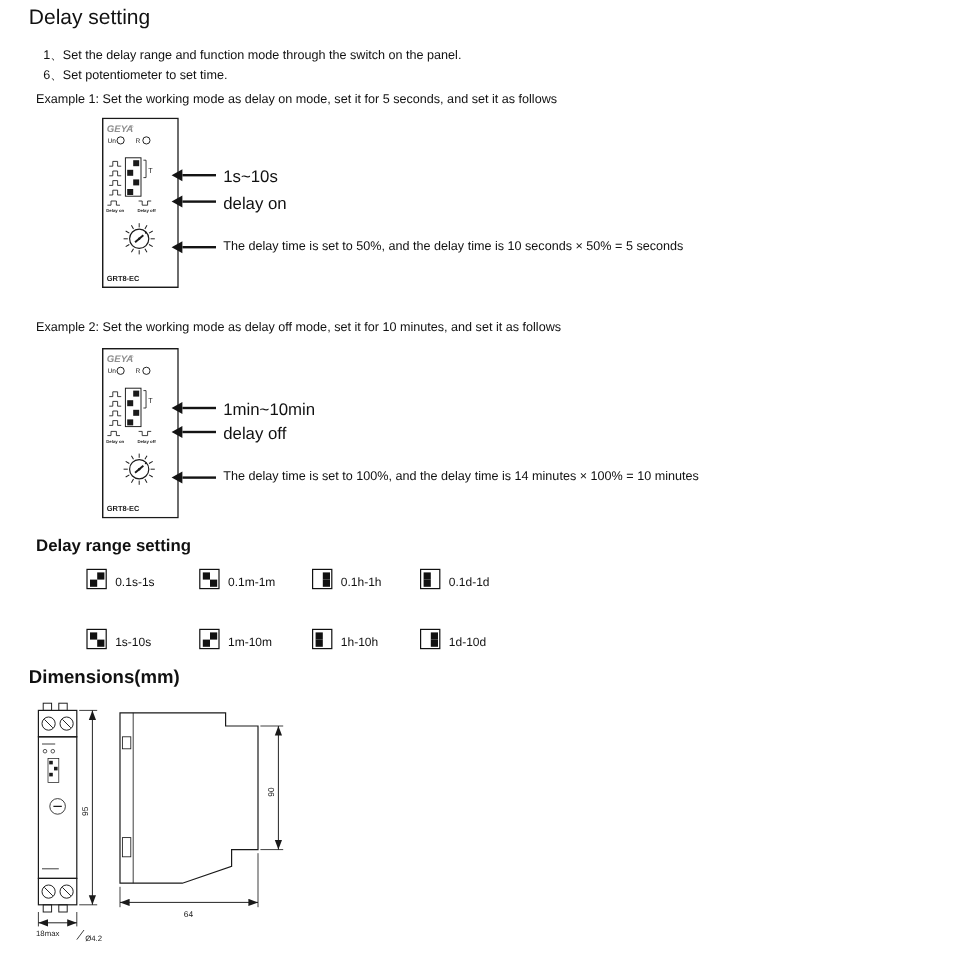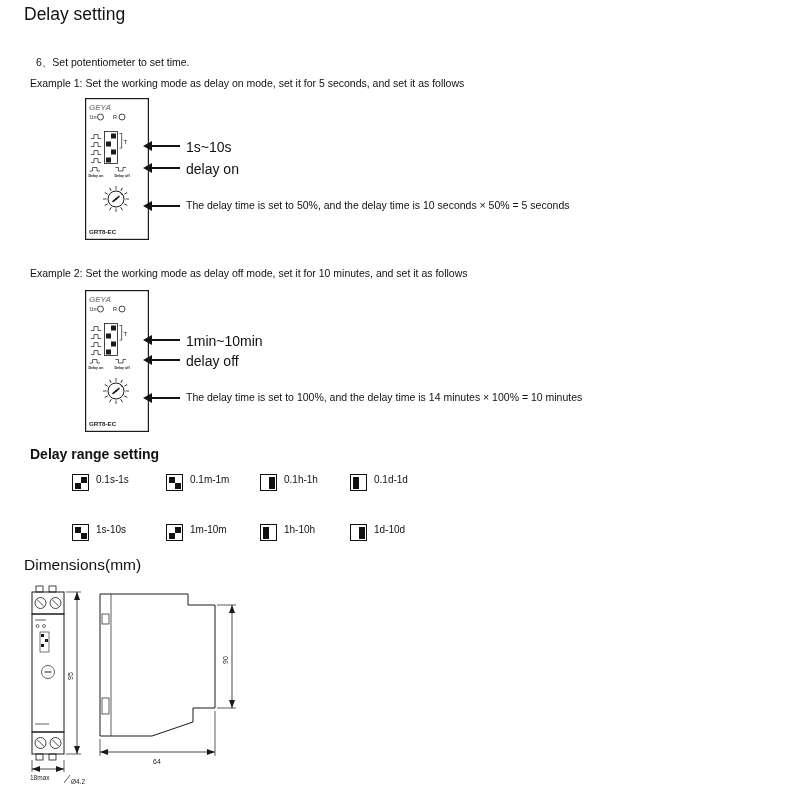--- a/index.html
+++ b/index.html
@@ -7,24 +7,24 @@
   .page{position:relative;width:800px;height:800px;overflow:hidden;background:#fff}
   .title{position:absolute;left:24px;top:4px;font-size:17.5px;font-weight:400;margin:0;white-space:nowrap}
   .step{position:absolute;font-size:10.5px;white-space:nowrap}
   .ex-heading{position:absolute;font-size:10.5px;white-space:nowrap}
   .ann{position:absolute;font-size:14px;white-space:nowrap}
   .ann.small{font-size:10.5px}
   .arrow{position:absolute;height:1.6px;background:#141414}
   .arrow::before{content:"";position:absolute;left:-9px;top:-4.4px;width:0;height:0;
     border-right:9px solid #141414;border-top:5.2px solid transparent;border-bottom:5.2px solid transparent}
   .h3{position:absolute;font-size:14px;font-weight:700;white-space:nowrap}
-  .h2{position:absolute;font-size:15.5px;font-weight:400;white-space:nowrap}
+  .h2{position:absolute;font-size:15.5px;font-weight:700;white-space:nowrap}
   .range-grid{position:absolute;left:72px;top:474px;display:grid;
     grid-template-columns:94px 94px 90px 100px;grid-auto-rows:17px;row-gap:33px}
-  .dip-option{display:flex;align-items:flex-start;gap:7px}
+  .dip-option{display:flex;align-items:flex-end;gap:7px}
   .dip{position:relative;width:15px;height:15px;border:1px solid #111;background:#fff;display:inline-block;flex:none}
   .sq{position:absolute;width:6px;height:6px;background:#111}
   .sq-top{top:1.5px}.sq-bottom{bottom:1.5px}
   .pos-l{left:1.5px}.pos-r{right:1.5px}
   .dip-label{font-size:10px;white-space:nowrap}
   svg.device,svg.dims{position:absolute}
   svg text{font-family:"Liberation Sans",sans-serif;fill:#1a1a1a}
   .t-brand{font-size:8px;font-weight:700;font-style:italic;fill:#8e8e8e}
   .t-reg{font-size:3.5px;fill:#8e8e8e}
   .t-s{font-size:5.5px}
@@ -78,20 +78,21 @@
       <circle cx="31" cy="101" r="1" fill="#1a1a1a" stroke="none"></circle>
       <circle cx="36.5" cy="96" r="0.8" fill="#1a1a1a" stroke="none"></circle>
     </g>
   </defs>
 </svg>
 
 <div class="page">
 
   <h1 class="title">Delay setting</h1>
 
+  <div class="step" style="left:36px;top:39px">1、Set the delay range and function mode through the switch on the panel.</div>
   <div class="step" style="left:36px;top:56px">6、Set potentiometer to set time.</div>
 
   <div class="ex-heading" style="left:30px;top:77px">Example 1:  Set the working mode as delay on mode, set it for 5 seconds, and set it as follows</div>
 
   <svg class="device" style="left:85px;top:98px" width="64" height="142" viewBox="0 0 64 142">
     <use href="#dev-shapes"></use>
     <text x="4" y="12" class="t-brand">GEYA</text>
     <text x="23.5" y="8.5" class="t-reg">®</text>
     <text x="4.5" y="21" class="t-s">Un</text>
     <text x="28" y="21" class="t-s">R</text>

